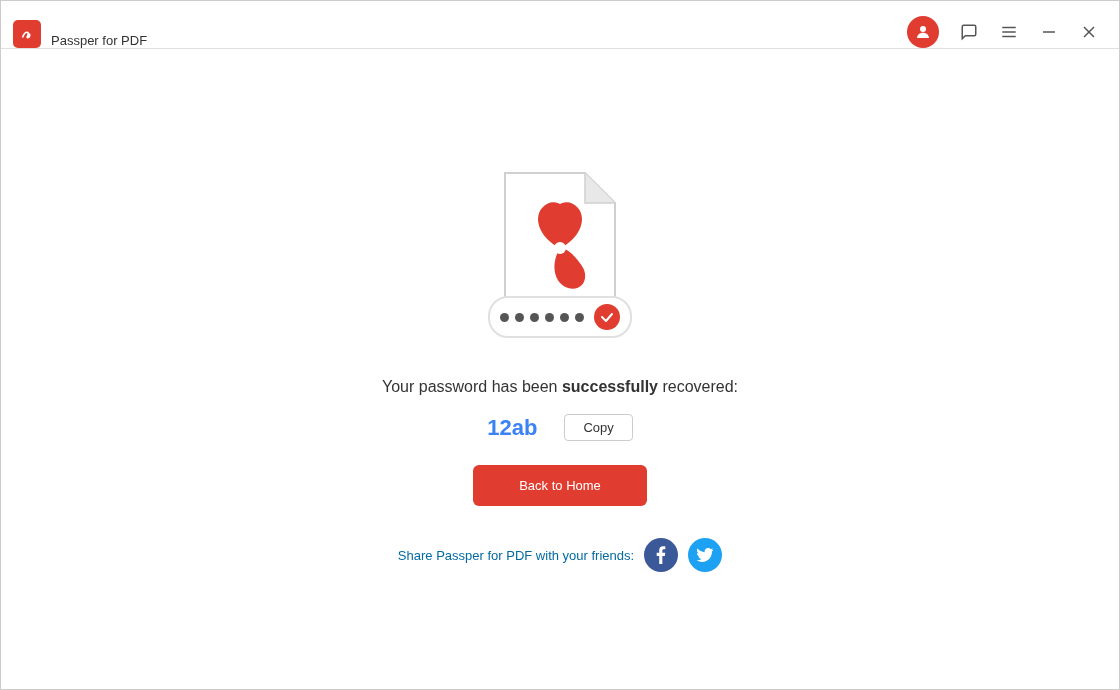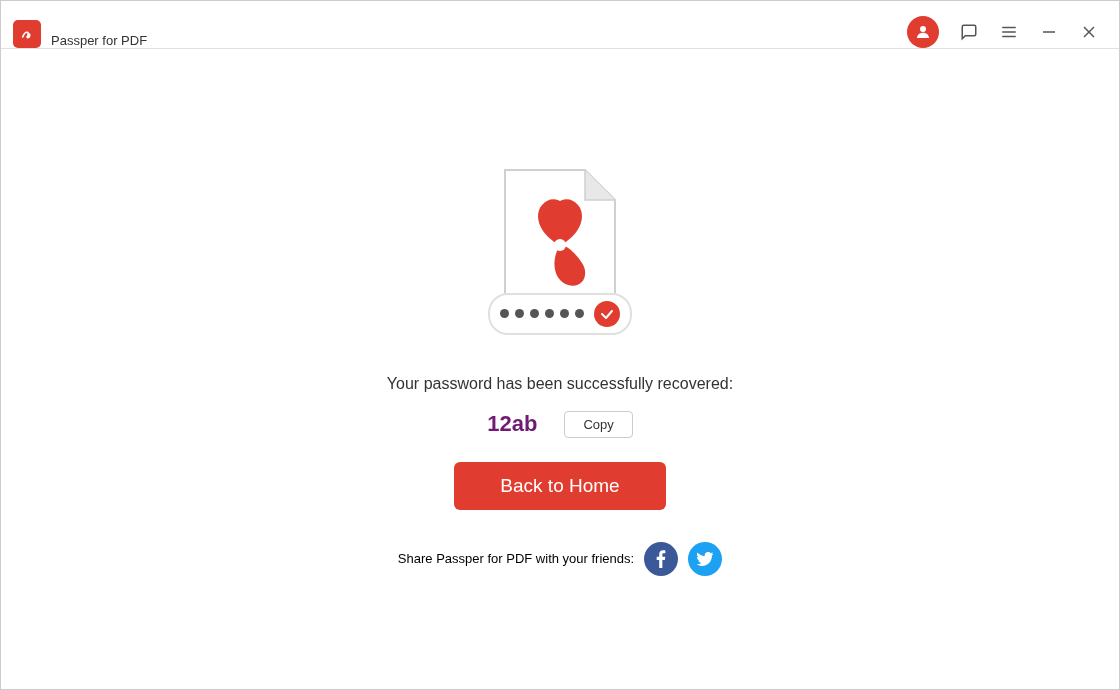--- a/index.html
+++ b/index.html
@@ -129,65 +129,65 @@
       margin-left: 4px;
     }
 
     .success-text {
       margin-top: 40px;
       font-size: 16px;
       color: #333;
       text-align: center;
     }
     .success-text strong {
-      font-weight: 400;
+      font-weight: 700;
       margin-top: 37px;
     }
 
     .password-row {
       display: flex;
       align-items: center;
       gap: 12px;
       margin-top: 18px;
     }
     .password-value {
       font-size: 22px;
       font-weight: 600;
-      color: #701a75;
+      color: #3b82f6;
     }
     .copy-btn {
       border: 1.5px solid #ccc;
       background: #fff;
       color: #333;
       font-size: 13px;
       padding: 5px 18px;
       border-radius: 4px;
       cursor: pointer;
       margin-left: 15px;
     }
 
     .back-btn {
       margin-top: 24px;
       background: #e03c2f;
       color: #fff;
       border: none;
       border-radius: 6px;
-      font-size: 19px;
+      font-size: 13px;
       padding: 13px 46px;
       cursor: pointer;
       font-weight: 500;
     }
 
     .share-row {
       display: flex;
       align-items: center;
       gap: 10px;
       margin-top: 32px;
       font-size: 13px;
-      color: #000000;
+      color: #0369a1;
     }
     .social-btn {
       width: 34px;
       height: 34px;
       border-radius: 50%;
       border: none;
       cursor: pointer;
       display: flex;
       align-items: center;
       justify-content: center;

